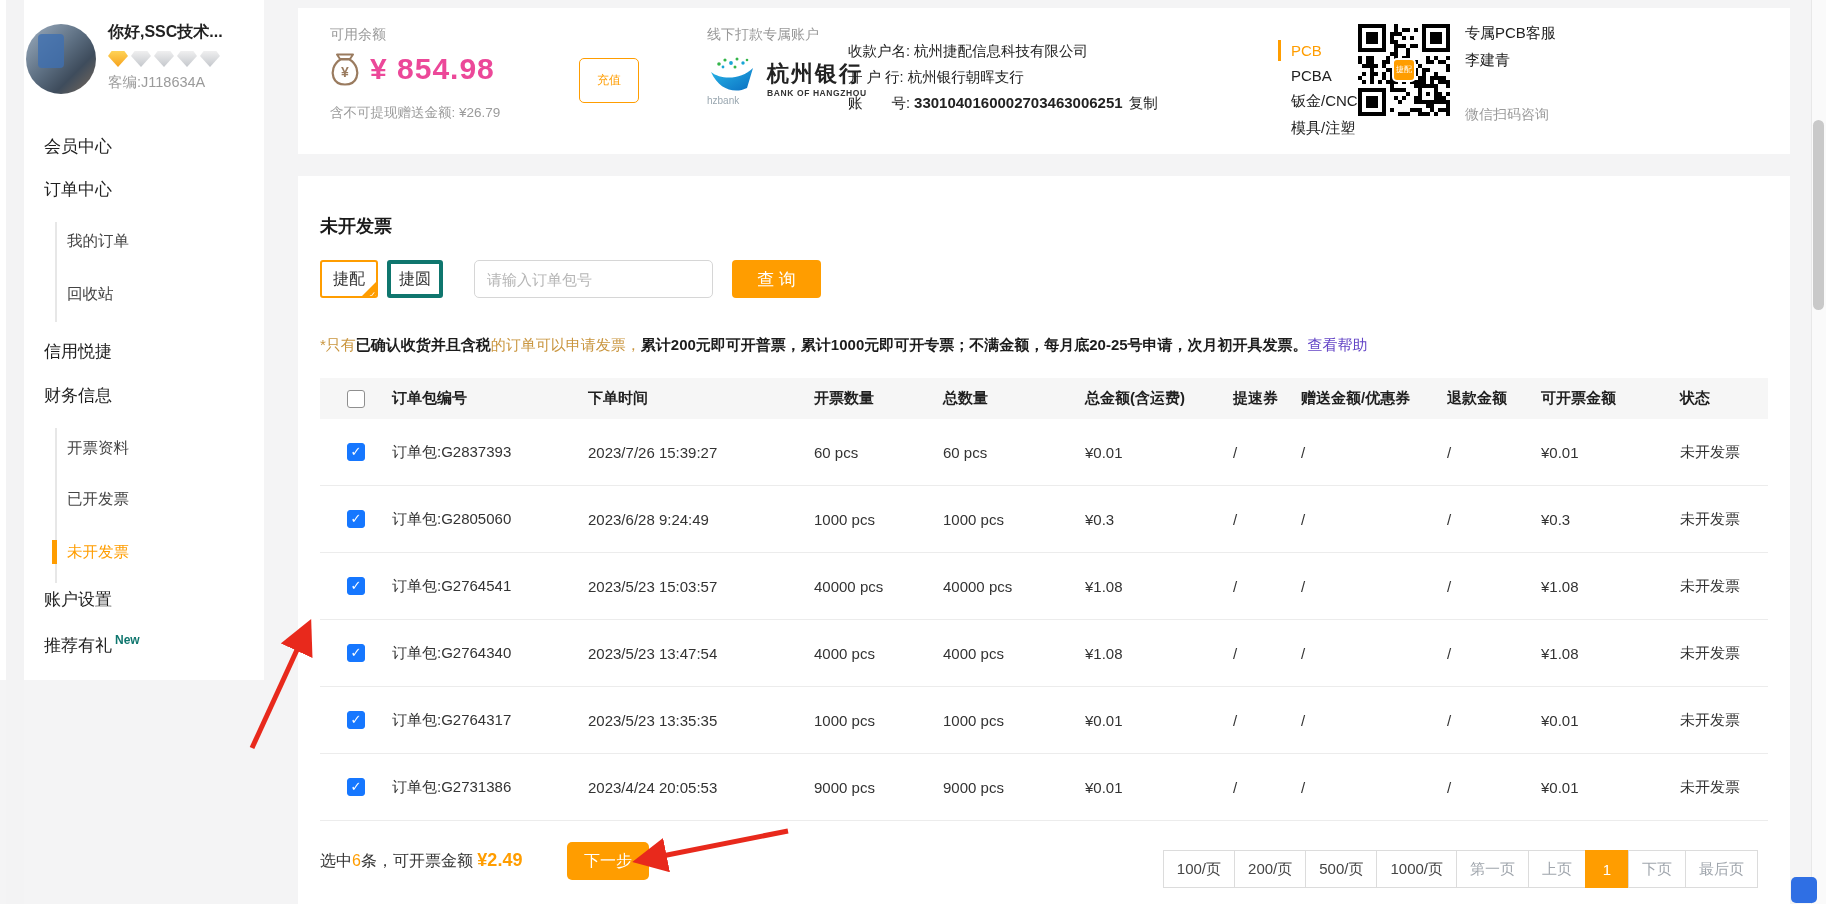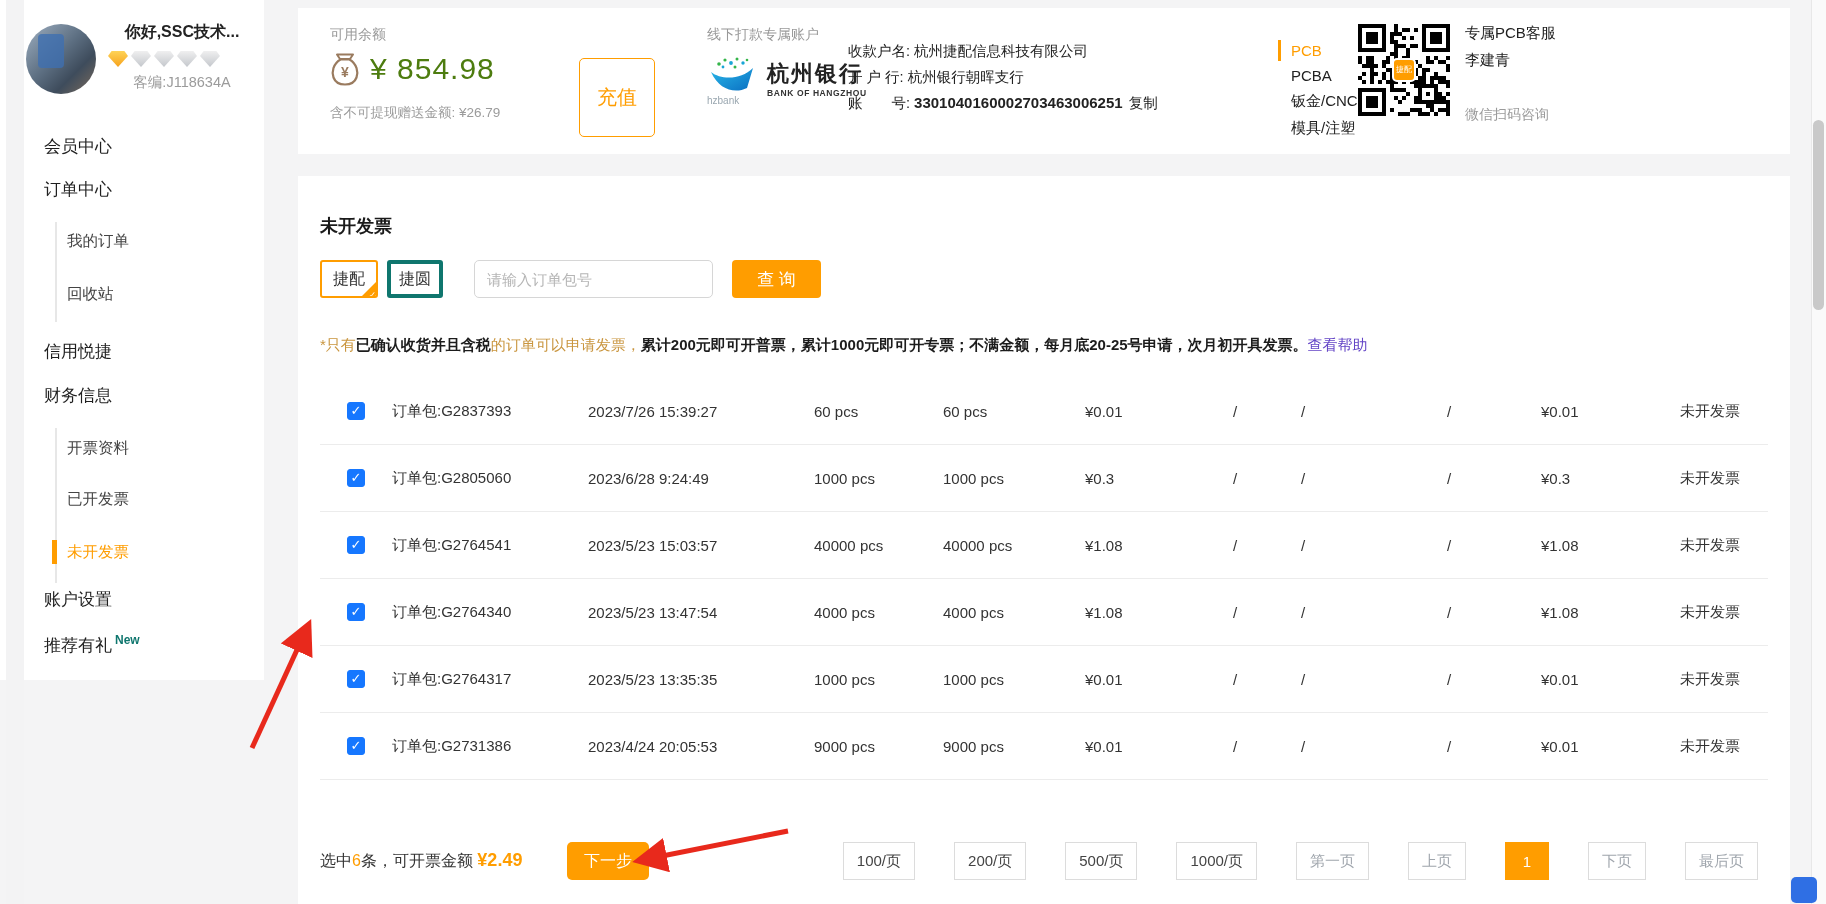--- a/index.html
+++ b/index.html
@@ -1,20 +1,20 @@
 <!DOCTYPE html>
 <html><head>
 <meta charset="utf-8">
 <style>
   * { margin:0; padding:0; box-sizing:border-box; }
   html,body { width:1826px; height:904px; overflow:hidden; }
   body { font-family:"Liberation Sans","DejaVu Sans",sans-serif; background:#f4f4f5; color:#333; font-size:15px; position:relative; }
 
   
-  .sidebar { position:absolute; left:0; top:0; width:264px; height:680px; background:#fff;text-align:center; }
+  .sidebar { position:absolute; left:0; top:0; width:264px; height:680px; background:#fff; }
   .sidebar-strip { position:absolute; left:6px; top:0; width:18px; height:904px; background:#f3f3f4; }
   .userbox { position:absolute; left:26px; top:22px; width:230px; }
   .avatar { position:absolute; left:0; top:2px; width:70px; height:70px; border-radius:50%;
             background:linear-gradient(135deg,#9fb0c2 0%,#5d6f82 45%,#3e4c5c 70%,#7d6c5c 100%); overflow:hidden; }
   .avatar::after{ content:""; position:absolute; left:12px; top:10px; width:26px; height:34px; background:#3f6fb0; border-radius:4px; opacity:.8;}
   .user-meta { margin-left:82px; }
   .greeting { font-size:16px; font-weight:bold; color:#222; white-space:nowrap; }
   .diamonds { display:flex; gap:3px; margin:7px 0 6px; }
   .gem { width:20px; height:17px; display:inline-block;
          clip-path:polygon(50% 100%, 0% 36%, 18% 6%, 82% 6%, 100% 36%); }
@@ -26,23 +26,23 @@
   .sub-group-line { position:absolute; left:55px; width:2px; background:#e7e7e7; }
   .sub-item { position:absolute; left:67px; font-size:15.5px; color:#444; cursor:pointer; white-space:nowrap; }
   .sub-item.active { color:#ff9d00; }
   .active-bar { position:absolute; left:52px; width:5px; height:24px; background:#ff9d00; }
   .new-badge { color:#0f766e; font-size:12px; font-weight:bold; position:relative; top:-7px; margin-left:3px; }
 
   
   .header-card { position:absolute; left:298px; top:8px; width:1492px; height:146px; background:#fff; }
   .bal-label { position:absolute; left:32px; top:18px; color:#999; font-size:14px;text-align:right; }
   .bal-row { position:absolute; left:32px; top:44px; display:flex; align-items:center; gap:10px; }
-  .bal-amount { font-size:30px; font-weight:normal; color:#4d7c0f; letter-spacing:1px; }
+  .bal-amount { font-size:30px; font-weight:bold; color:#ec4899; letter-spacing:1px; }
   .recharge-btn { position:absolute; left:281px; top:50px; border:1px solid #ff9d00; color:#ff9d00; background:#fff;
-                  font-size:20px; padding:25px 17px; border-radius:5px; cursor:pointer; }
+                  font-size:12px; padding:13px 17px; border-radius:5px; cursor:pointer; }
   .bal-note { position:absolute; left:32px; top:96px; color:#9b9b9b; font-size:13.5px; }
 
   .bank-block { position:absolute; left:409px; top:18px; }
   .bank-label { color:#999; font-size:14px; }
   .bank-logo-row { display:flex; align-items:center; margin-top:10px; gap:8px; }
   .bank-cn { font-size:22px; font-weight:bold; color:#222; letter-spacing:2px; line-height:1; }
   .bank-en { font-size:8.5px; font-weight:bold; color:#333; letter-spacing:.6px; margin-top:3px;text-align:right; }
   .hzbank-sub { font-size:10px; color:#8aa; color:#9aa7b0; margin-top:-2px; }
 
   .acct-block { position:absolute; left:550px; top:30px; font-size:14.5px; color:#222; line-height:26px; }
@@ -96,21 +96,21 @@
   .cb.checked { background:#1677ff; border-color:#1677ff; }
   .cb.checked::after { content:"✓"; position:absolute; left:2.5px; top:-0.5px; color:#fff; font-size:13px; font-weight:bold; }
 
   
   .foot { position:absolute; left:22px; top:666px; width:1448px; height:38px; }
   .sel-text { position:absolute; left:0; top:8px; font-size:16px; color:#333; }
   .sel-count { color:#ff9d00; }
   .sel-amount { color:#ff9d00; font-weight:bold; font-size:18px; }
   .next-btn { position:absolute; left:247px; top:0; width:82px; height:38px; background:#ff9d00; border:none; border-radius:5px;
         color:#fff; font-size:16px; cursor:pointer; font-family:inherit; }
-  .pager { position:absolute; right:10px; top:0; display:flex;gap:40px; }
+  .pager { position:absolute; right:10px; top:8px; display:flex; }
   .page-box { height:38px; min-width:44px; padding:0 13px; border:1px solid #dcdcdc; background:#fff; display:flex; align-items:center;
         justify-content:center; font-size:15px; color:#444; margin-left:-1px; cursor:pointer; white-space:nowrap; }
   .page-box.muted { color:#a0a6ad; }
   .page-box.current { background:#ff9d00; border-color:#ff9d00; color:#fff; }
 
   
   .arrows { position:absolute; left:0; top:0; width:1826px; height:904px; pointer-events:none; z-index:50; }
   .scrollbar { position:absolute; right:0; top:0; width:15px; height:904px; background:#fafafa; border-left:1px solid #e8e8e8; }
   .scroll-thumb { position:absolute; right:2px; top:120px; width:11px; height:190px; background:#c9c9c9; border-radius:6px; }
   .float-widget { position:absolute; left:1791px; top:877px; width:26px; height:26px; background:#2f6fe4; border-radius:5px; }
@@ -404,20 +404,35 @@
       </div>
     <input class="search-input" type="text" placeholder="请输入订单包号" style="">
     <button class="query-btn">查 询</button>
   </div>
 
   <div class="notice">
     <span class="tan">*只有</span><span class="strong">已确认收货并且含税</span><span class="tan">的订单可以申请发票，</span><span class="strong">累计200元即可开普票，累计1000元即可开专票；不满金额，每月底20-25号申请，次月初开具发票。</span><span class="help">查看帮助</span>
   </div>
 
   <div class="tbl">
+    <div class="thead">
+      <div class="cell cb-cell">
+          <span class="cb"></span>
+        </div>
+      <div class="cell">订单包编号</div>
+      <div class="cell">下单时间</div>
+      <div class="cell">开票数量</div>
+      <div class="cell">总数量</div>
+      <div class="cell">总金额(含运费)</div>
+      <div class="cell">提速券</div>
+      <div class="cell">赠送金额/优惠券</div>
+      <div class="cell">退款金额</div>
+      <div class="cell">可开票金额</div>
+      <div class="cell">状态</div>
+    </div>
 
     <div class="trow">
       <div class="cell cb-cell">
           <span class="cb checked"></span>
         </div>
       <div class="cell">订单包:G2837393</div>
       <div class="cell">2023/7/26 15:39:27</div>
       <div class="cell">60 pcs</div>
       <div class="cell">60 pcs</div>
       <div class="cell">¥0.01</div>

